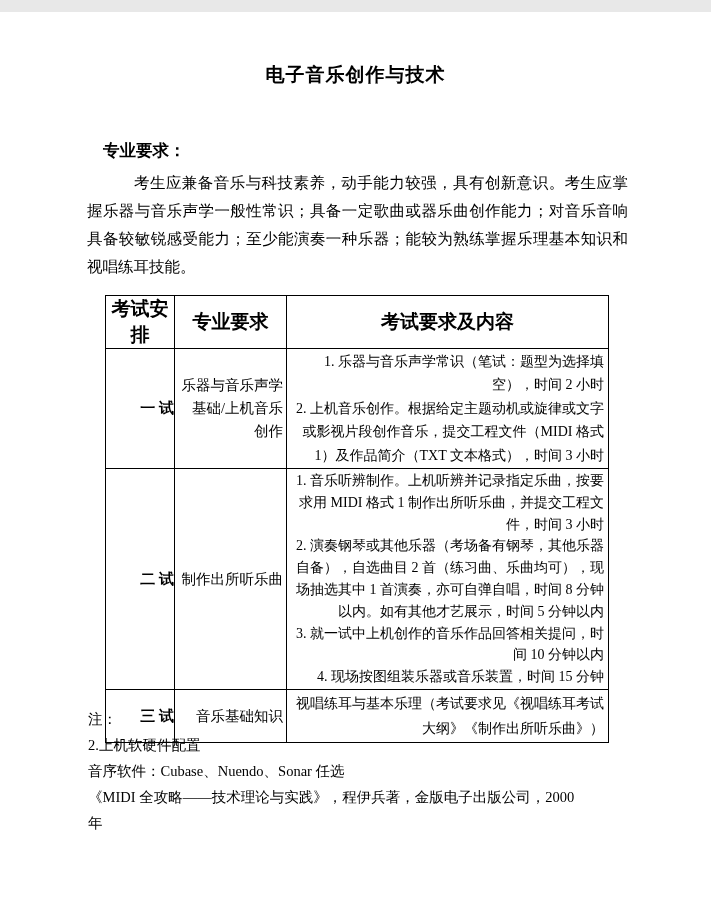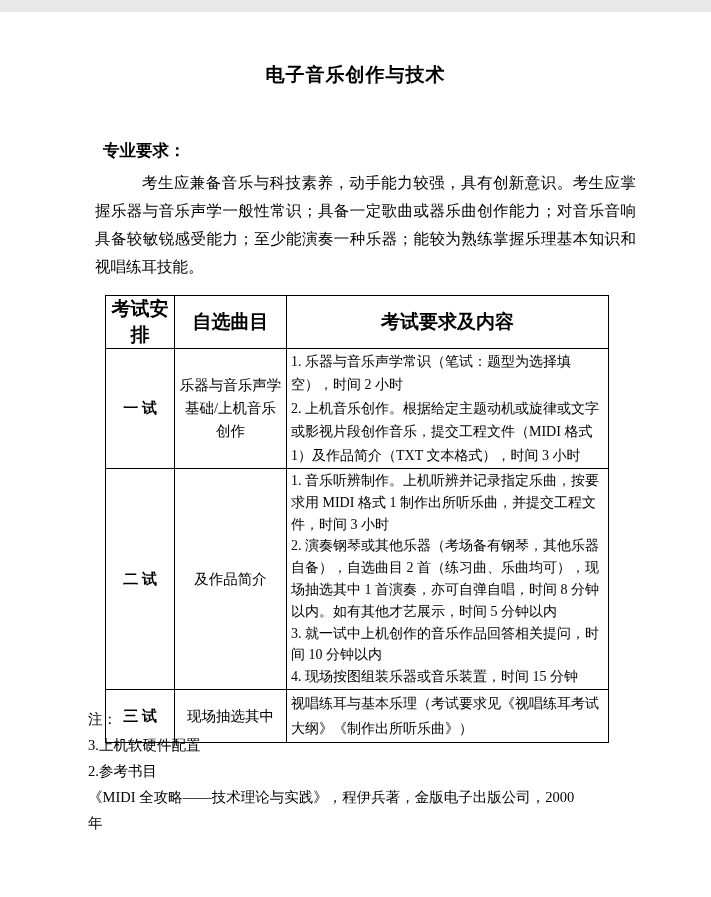--- a/index.html
+++ b/index.html
@@ -26,39 +26,40 @@
   .section-heading {
     position: absolute;
     top: 128px;
     left: 103px;
     font-size: 16.5px;
     font-weight: bold;
   }
   .requirements-paragraph {
     position: absolute;
     top: 157px;
-    left: 95px;
+    left: 87px;
     width: 541px;
     font-size: 15.5px;
     line-height: 28px;
     text-align: justify;
     text-indent: 47px;
   }
   .exam-table {
     position: absolute;
     top: 283px;
     left: 105px;
     width: 503px;
     border-collapse: collapse;
     table-layout: fixed;
   }
   .exam-table th, .exam-table td {
     border: 1px solid #000000;
     padding: 0;
     overflow: hidden;
+    text-align: right;
   }
   .exam-table th {
     height: 23px;
     font-size: 19px;
     font-weight: bold;
     text-align: center;
   }
   .stage-cell {
     text-align: center;
     vertical-align: middle;
@@ -108,48 +109,48 @@
 
   <table class="exam-table">
     <colgroup>
       <col style="width:69px">
       <col style="width:112px">
       <col style="width:322px">
     </colgroup>
     <thead>
       <tr class="header-row">
         <th>考试安排</th>
-        <th>自选曲目</th>
+        <th>专业要求</th>
         <th>考试要求及内容</th>
       </tr>
     </thead>
     <tbody>
       <tr class="row-1">
         <td class="stage-cell">一 试</td>
         <td class="subject-cell">乐器与音乐声学基础/上机音乐创作</td>
         <td class="content-cell">1. 乐器与音乐声学常识（笔试：题型为选择填空），时间 2 小时
 2. 上机音乐创作。根据给定主题动机或旋律或文字或影视片段创作音乐，提交工程文件（MIDI 格式 1）及作品简介（TXT 文本格式），时间 3 小时</td>
       </tr>
       <tr class="row-2">
         <td class="stage-cell">二 试</td>
-        <td class="subject-cell">及作品简介</td>
+        <td class="subject-cell">制作出所听乐曲</td>
         <td class="content-cell">1. 音乐听辨制作。上机听辨并记录指定乐曲，按要求用 MIDI 格式 1 制作出所听乐曲，并提交工程文件，时间 3 小时
 2. 演奏钢琴或其他乐器（考场备有钢琴，其他乐器自备），自选曲目 2 首（练习曲、乐曲均可），现场抽选其中 1 首演奏，亦可自弹自唱，时间 8 分钟以内。如有其他才艺展示，时间 5 分钟以内
 3. 就一试中上机创作的音乐作品回答相关提问，时间 10 分钟以内
 4. 现场按图组装乐器或音乐装置，时间 15 分钟</td>
       </tr>
       <tr class="row-3">
         <td class="stage-cell">三 试</td>
-        <td class="subject-cell">现场抽选其中</td>
+        <td class="subject-cell">音乐基础知识</td>
         <td class="content-cell">视唱练耳与基本乐理（考试要求见《视唱练耳考试大纲》《制作出所听乐曲》）</td>
       </tr>
     </tbody>
   </table>
 
   <div class="notes">
     <div class="note-line">注：</div>
-    <div class="note-line">3.上机软硬件配置</div>
-    <div class="note-line">2.参考书目</div>
+    <div class="note-line">2.上机软硬件配置</div>
+    <div class="note-line">音序软件：Cubase、Nuendo、Sonar 任选</div>
     <div class="note-line">《MIDI 全攻略——技术理论与实践》，程伊兵著，金版电子出版公司，2000</div>
     <div class="note-line">年</div>
   </div>
 
 </div>
 
 </body></html>

